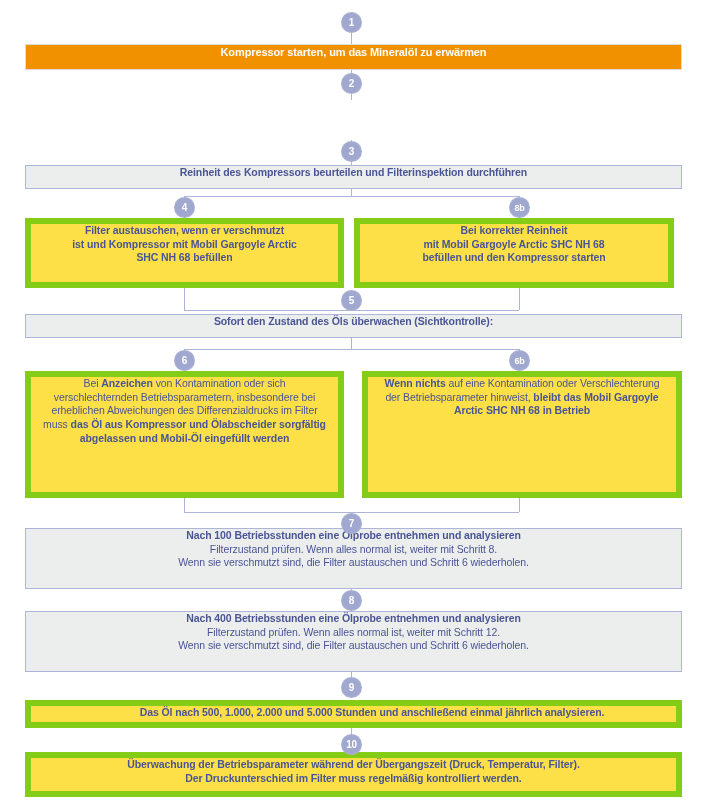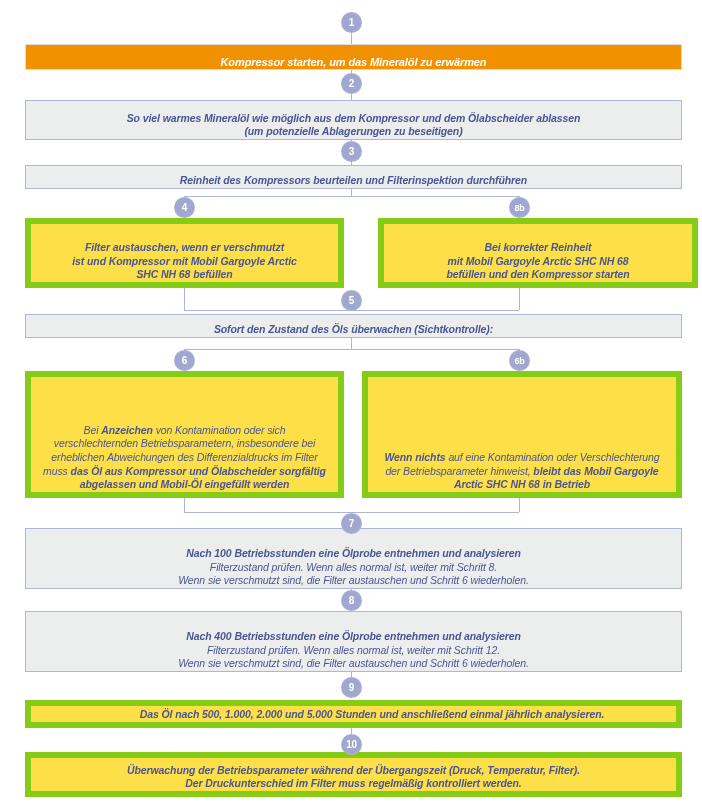--- a/index.html
+++ b/index.html
@@ -23,27 +23,26 @@
   }
   .conn.v{width:1px;}
   .conn.h{height:1px;}
 
   
   .box{
     position:absolute;
     box-sizing:border-box;
     z-index:2;
     display:flex;
-    align-items:flex-end;
+    align-items:flex-start;
     justify-content:center;
     text-align:center;
     line-height:1.30;
     font-size:10.5px;
     letter-spacing:-0.1px;
-    font-style:italic;
   }
   .box .inner{padding:0 10px;width:100%;}
 
   .box.grey{
     background-color:#eceded;
     background-image:
       radial-gradient(#e0e1e4 0.6px, transparent 0.7px),
       radial-gradient(#e0e1e4 0.6px, transparent 0.7px);
     background-size:4px 4px;
     background-position:0 0, 2px 2px;
@@ -116,45 +115,39 @@
   <div class="conn v" style="left:351px;top:728px;height:24px;"></div>
 
   <div class="marker" style="left:341px;top:12px;">1</div>
   <div class="box orange" style="left:25px;top:44px;width:657px;height:26px;">
     <div class="inner">
       <span class="bold">Kompressor starten, um das Mineralöl zu erwärmen</span>
     </div>
   </div>
 
   <div class="marker" style="left:341px;top:73px;">2</div>
-  <div class="box grey" style="left:25px;top:100px;width:657px;height:40px;">
-    <div class="inner">
-      <div class="bold">So viel warmes Mineralöl wie möglich aus dem Kompressor und dem Ölabscheider ablassen</div>
-      <div class="bold">(um potenzielle Ablagerungen zu beseitigen)</div>
-    </div>
-  </div>
 
   <div class="marker" style="left:341px;top:141px;">3</div>
   <div class="box grey" style="left:25px;top:165px;width:657px;height:24px;">
     <div class="inner">
       <span class="bold">Reinheit des Kompressors beurteilen und Filterinspektion durchführen</span>
     </div>
   </div>
 
   <div class="marker" style="left:174px;top:197px;">4</div>
   <div class="box white" style="left:25px;top:218px;width:319px;height:70px;">
     <div class="inner">
       <div class="bold">Filter austauschen, wenn er verschmutzt</div>
       <div class="bold">ist und Kompressor mit Mobil Gargoyle Arctic</div>
       <div class="bold">SHC NH 68 befüllen</div>
     </div>
   </div>
 
   <div class="marker sub" style="left:509px;top:197px;">8b</div>
-  <div class="box white" style="left:378px;top:218px;width:320px;height:70px;">
+  <div class="box white" style="left:354px;top:218px;width:320px;height:70px;">
     <div class="inner">
       <div class="bold">Bei korrekter Reinheit</div>
       <div class="bold">mit Mobil Gargoyle Arctic SHC NH 68</div>
       <div class="bold">befüllen und den Kompressor starten</div>
     </div>
   </div>
 
   <div class="marker" style="left:341px;top:290px;">5</div>
   <div class="box grey" style="left:25px;top:314px;width:657px;height:24px;">
     <div class="inner">

